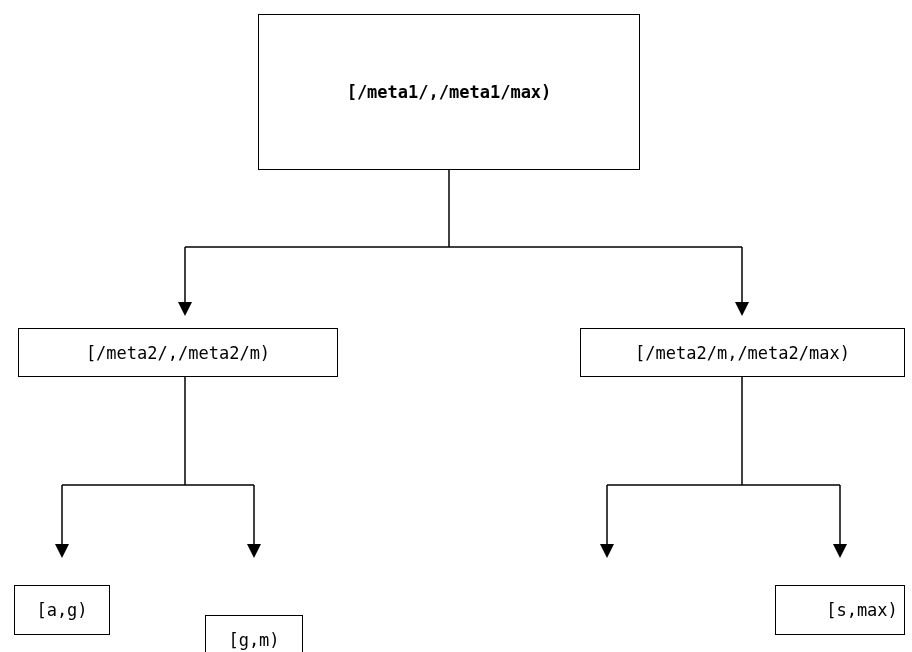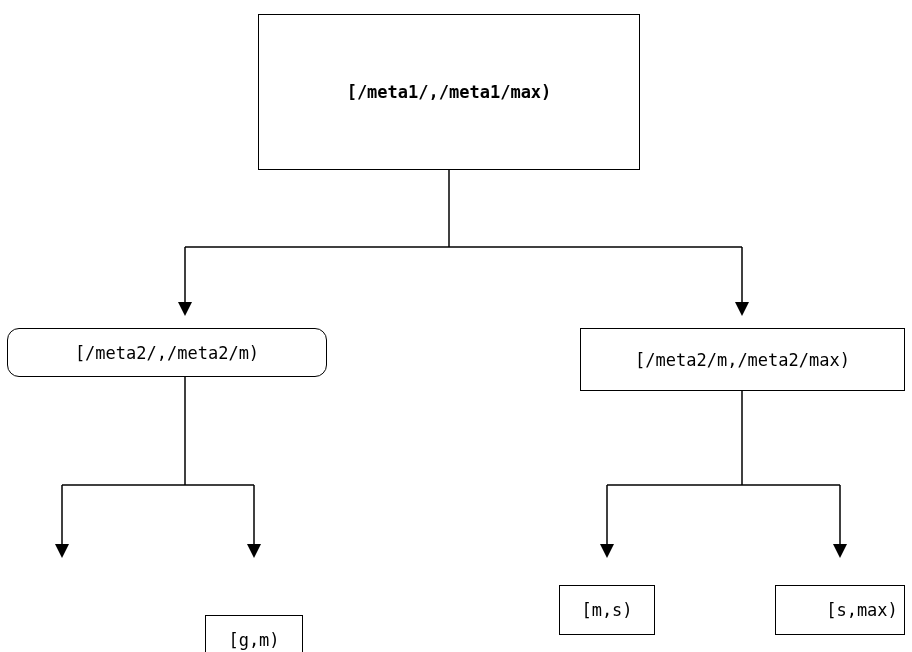--- a/index.html
+++ b/index.html
@@ -30,22 +30,22 @@
     background: #ffffff;
     display: flex;
     align-items: center;
     justify-content: center;
     font-size: 17px;
     letter-spacing: 0;
     white-space: nowrap;
   }
 
   .node-root   { left: 258px; top: 14px;  width: 382px; height: 156px; font-weight: bold; }
-  .node-left   { left: 7px;  top: 328px; width: 320px; height: 49px; border-radius: 12px; }
-  .node-right  { left: 580px; top: 328px; width: 325px; height: 63px; }
+  .node-left   { left: 18px;  top: 328px; width: 320px; height: 49px; }
+  .node-right  { left: 580px; top: 328px; width: 325px; height: 49px; }
   .node-leaf-0 { left: 14px;  top: 585px; width: 96px;  height: 50px; }
   .node-leaf-1 { left: 205px; top: 585px; width: 98px;  height: 50px; margin-top: 30px; }
   .node-leaf-2 { left: 559px; top: 585px; width: 96px;  height: 50px; }
   .node-leaf-3 { left: 775px; top: 585px; width: 130px; height: 50px; padding-left: 44px; }
 </style>
 </head>
 <body>
 
 <div class="canvas">
 
@@ -82,26 +82,26 @@
   </div>
 
   <div class="node node-left">
     <span>[/meta2/,/meta2/m)</span>
   </div>
 
   <div class="node node-right">
     <span>[/meta2/m,/meta2/max)</span>
   </div>
 
+  <div class="node node-leaf-0">
+    <span>[a,g)</span>
+  </div>
 
   <div class="node node-leaf-1">
     <span>[g,m)</span>
   </div>
 
-  <div class="node node-leaf-2">
-    <span>[m,s)</span>
-  </div>
 
   <div class="node node-leaf-3">
     <span>[s,max)</span>
   </div>
 
 </div>
 
 </body></html>

